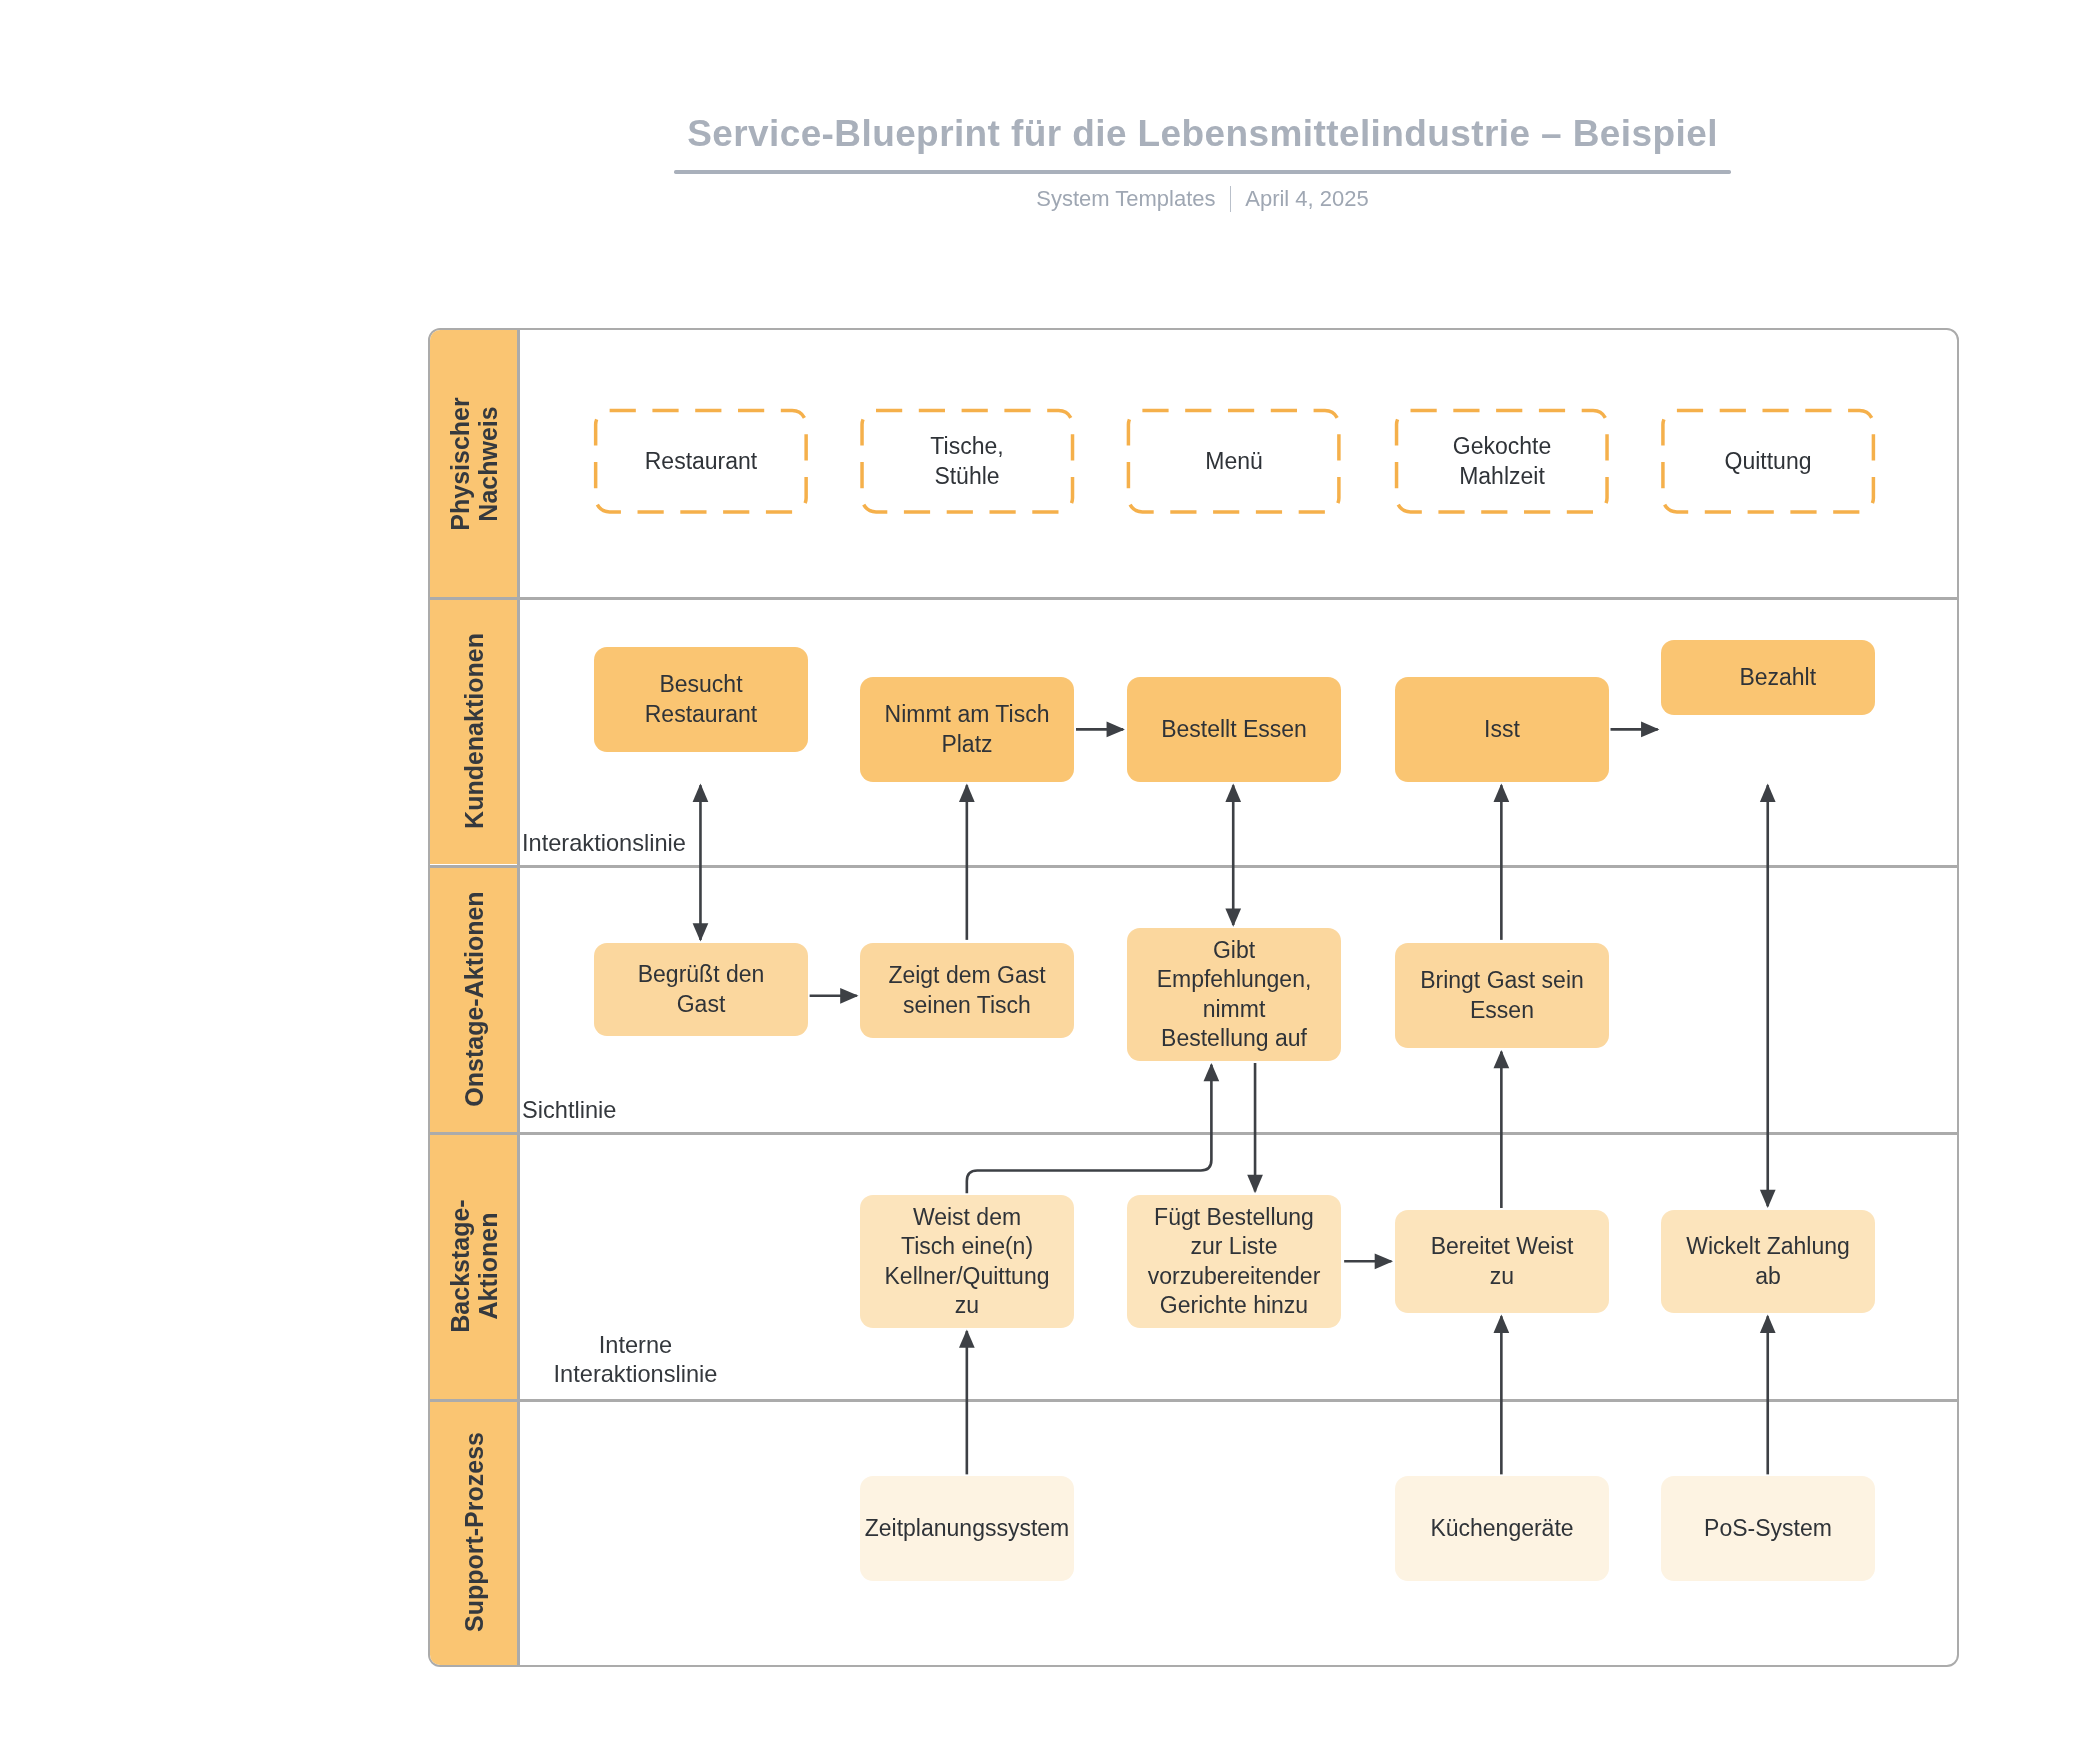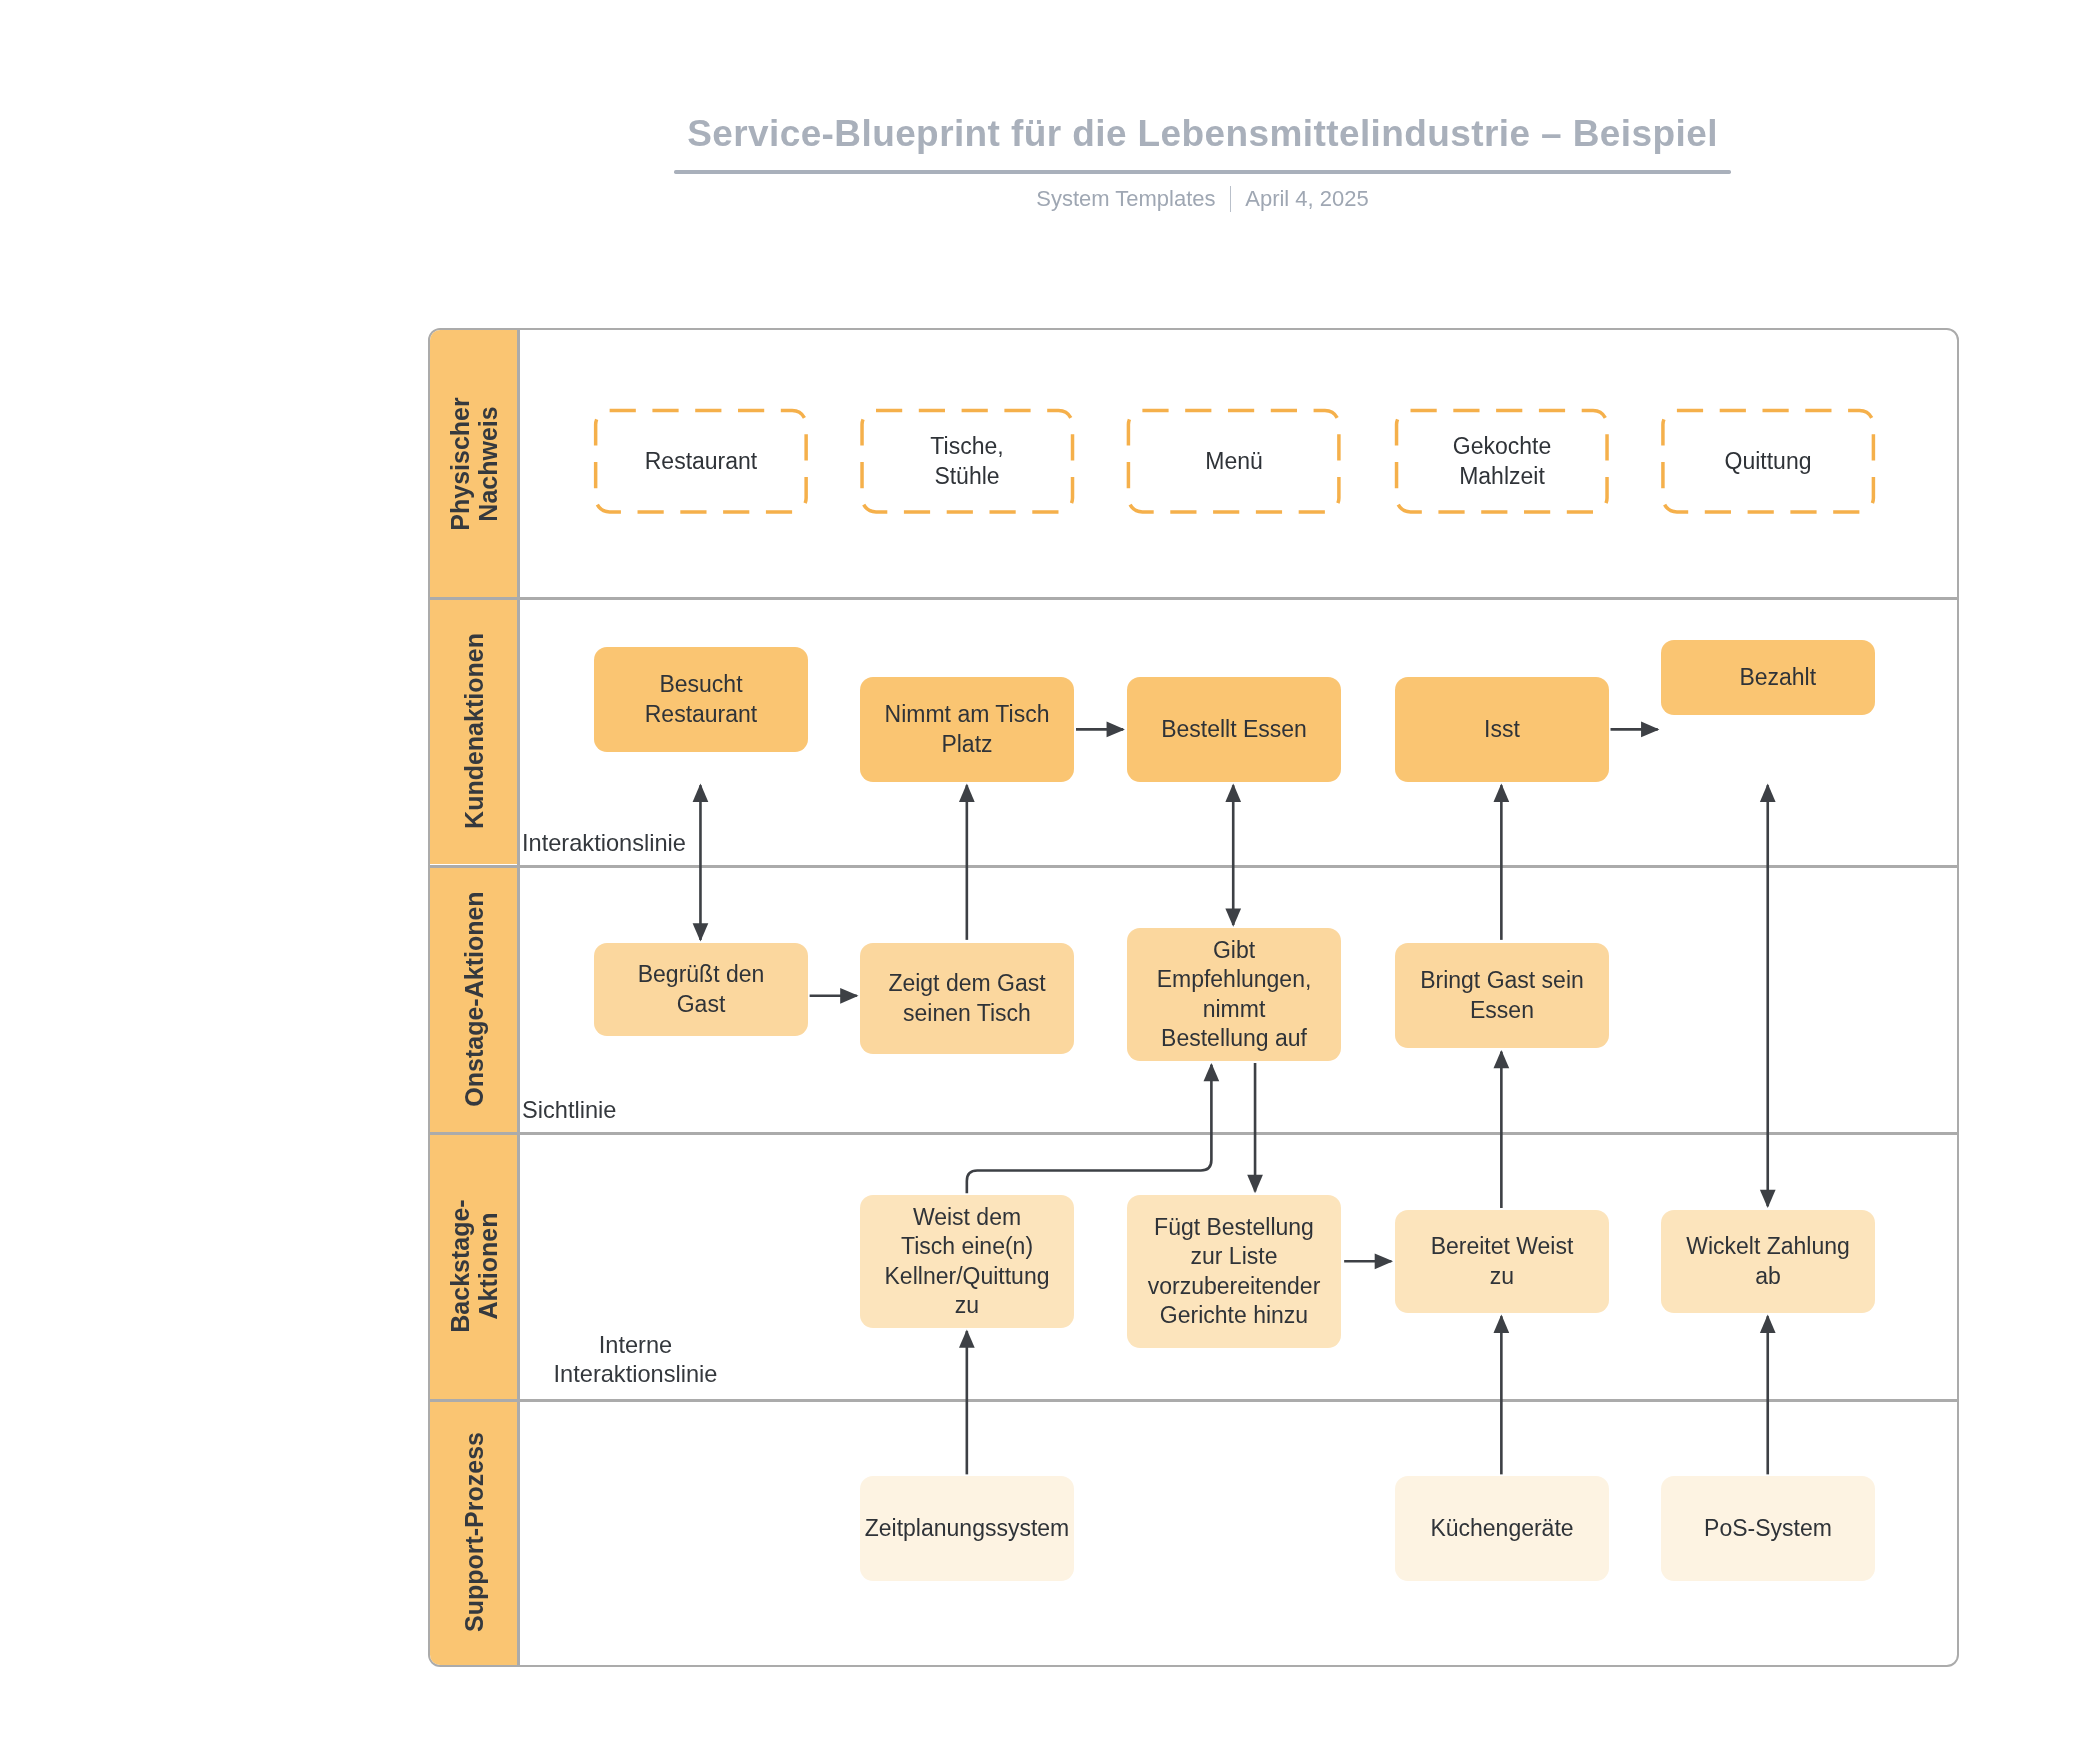--- a/index.html
+++ b/index.html
@@ -143,34 +143,34 @@
   <div class="node customer" style="left:594px;top:647px;height:105px;">Besucht
 Restaurant</div>
   <div class="node customer" style="left:860px;top:677px;height:105px;">Nimmt am Tisch
 Platz</div>
   <div class="node customer" style="left:1127px;top:677px;height:105px;">Bestellt Essen</div>
   <div class="node customer" style="left:1395px;top:677px;height:105px;">Isst</div>
   <div class="node customer" style="left:1661px;top:640px;height:75px;padding-left:23px;">Bezahlt</div>
 
   <div class="node onstage" style="left:594px;top:943px;height:93px;">Begrüßt den
 Gast</div>
-  <div class="node onstage" style="left:860px;top:943px;height:111px;">Zeigt dem Gast
+  <div class="node onstage" style="left:860px;top:943px;height:95px;">Zeigt dem Gast
 seinen Tisch</div>
   <div class="node onstage" style="left:1127px;top:928px;height:133px;">Gibt
 Empfehlungen,
 nimmt
 Bestellung auf</div>
   <div class="node onstage" style="left:1395px;top:943px;height:105px;">Bringt Gast sein
 Essen</div>
 
   <div class="node backstage" style="left:860px;top:1195px;height:133px;">Weist dem
 Tisch eine(n)
 Kellner/Quittung
 zu</div>
-  <div class="node backstage" style="left:1127px;top:1195px;height:153px;">Fügt Bestellung
+  <div class="node backstage" style="left:1127px;top:1195px;height:133px;">Fügt Bestellung
 zur Liste
 vorzubereitender
 Gerichte hinzu</div>
   <div class="node backstage" style="left:1395px;top:1210px;height:103px;">Bereitet Weist
 zu</div>
   <div class="node backstage" style="left:1661px;top:1210px;height:103px;">Wickelt Zahlung
 ab</div>
 
   <div class="node support" style="left:860px;top:1476px;height:105px;">Zeitplanungssystem</div>
   <div class="node support" style="left:1395px;top:1476px;height:105px;">Küchengeräte</div>

